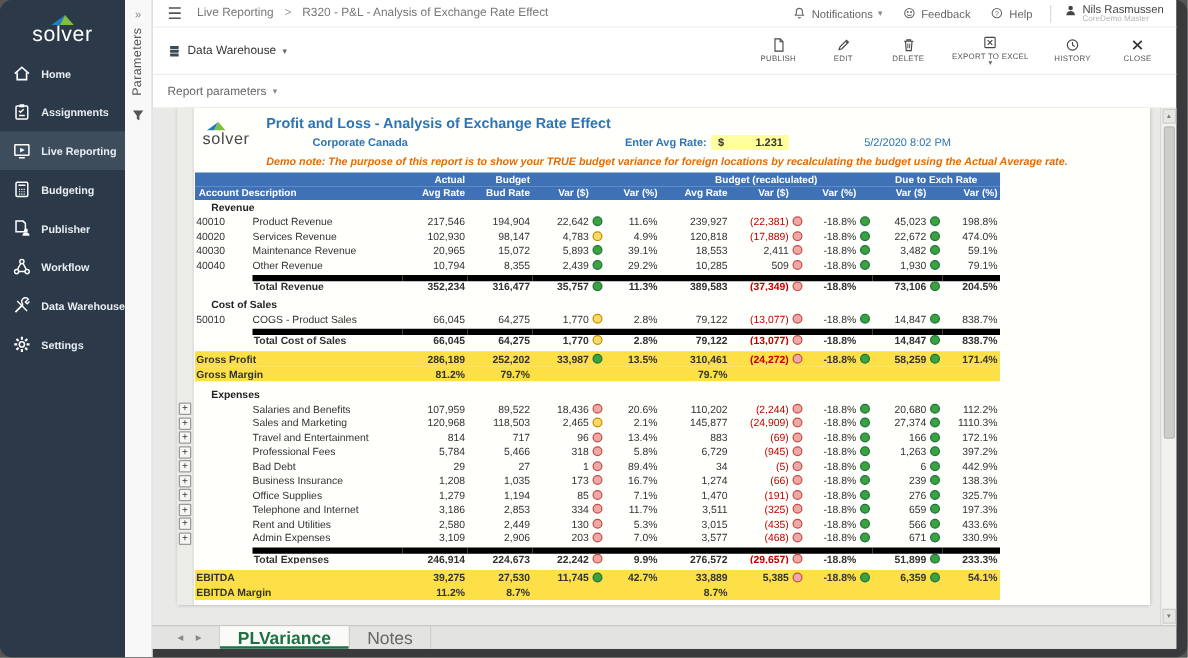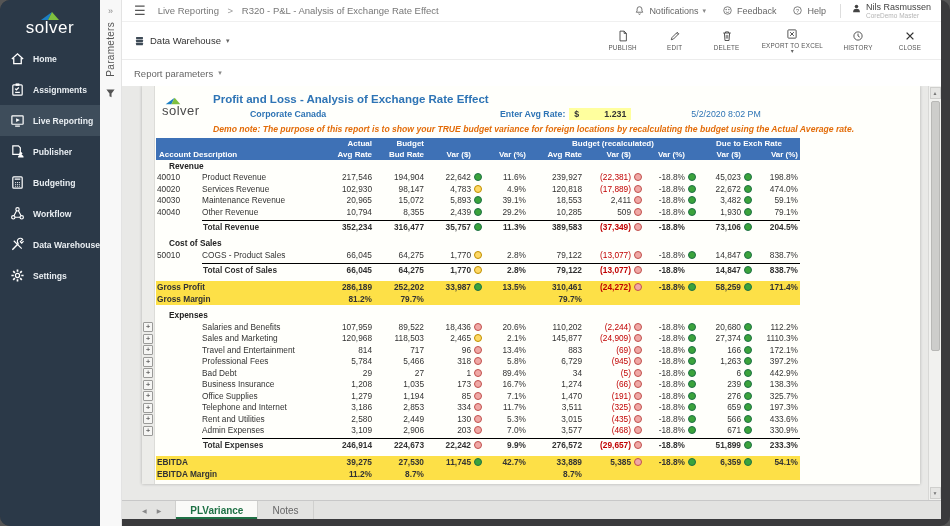--- a/index.html
+++ b/index.html
@@ -98,40 +98,40 @@
   .c .v {}
   .neg, .neg .v { color:#c00000; }
   .dot { width:8px; height:8px; border-radius:50%; margin-left:3px; flex:none; border:1px solid transparent; }
   .dot.g { background:#3ba33b; border-color:#1e7145; }
   .dot.r { background:#f0a8a5; border-color:#c0504d; }
   .dot.y { background:#ffd965; border-color:#bf8f00; }
   .dot.none { visibility:hidden; }
   .trow.section { font-weight:bold; color:#222; }
   .trow.section .c.label { grid-column:1/3; padding-left:13px; }
   .trow.total { font-weight:bold; margin-top:2px; height:13px; }
-  .trow.total .c { border-top:1px solid #000000; height:100%; display:flex; align-items:center; }
+  .trow.total .c { border-top:5px solid #000000; height:100%; display:flex; align-items:center; }
   .trow.total .c.num, .trow.total .c.flexnum { justify-content:flex-end; }
   .trow.total .c.first { border-top:none; }
   .trow.total .c.desc { padding-left:1px; }
   .trow.band { background:#fde047; font-weight:bold; height:12px; }
   .trow.band .c.label { grid-column:1/3; padding-left:1px; }
   .trow .c.code { padding-left:1px; }
   .spacer-row { height:5px; }
 
   
   .vscroll { position:absolute; right:0; top:0; bottom:0; width:13px; background:#f1f1ef; border-left:1px solid #d8d8d6; display:flex; flex-direction:column; align-items:center; }
   .vs-arrow { width:11px; height:12px; background:#e6e6e4; border:1px solid #cfcfcd; color:#777; font-size:5px; line-height:11px; text-align:center; margin:1px 0; cursor:pointer; }
   .vs-thumb { width:9px; height:250px; background:#cdcdcb; border:1px solid #b8b8b6; border-radius:2px; margin-top:1px; cursor:grab; }
   .vs-fill { flex:1; }
 
   
   .tabbar { height:19px; flex:none; background:#e3e3e1; border-top:1px solid #c8c8c8; display:flex; align-items:stretch; }
   .tab-navs { display:flex; align-items:center; gap:10px; padding:0 14px 0 20px; }
   .tab-nav { color:#888; font-size:6px; cursor:pointer; }
-  .sheet-tab { display:flex; align-items:center; padding:0 14px; font-size:10px; color:#666; border-right:1px solid #d0d0ce; cursor:pointer; }
+  .sheet-tab { display:flex; align-items:center; padding:0 14px; font-size:14px; color:#666; border-right:1px solid #d0d0ce; cursor:pointer; }
   .sheet-tab.active { background:#fafaf8; color:#1e7145; font-weight:bold; box-shadow:inset 0 -2px 0 #1e7145; border-left:1px solid #d0d0ce; }
 </style>
 </head>
 <body>
 
 <div class="window">
 
   <div class="sidebar">
     <div class="logo">
       <svg width="26" height="11" viewBox="0 0 26 11">
@@ -166,36 +166,36 @@
               <rect x="2" y="3" width="12" height="9" rx="0.5"></rect>
               <polygon points="6.5,5.5 10.5,7.5 6.5,9.5" fill="#fff" stroke="none"></polygon>
               <path d="M5.5 14 H10.5"></path>
             </svg>
           </span>
           <span class="sb-label">Live Reporting</span>
         </div>
         <div class="sb-item">
           <span class="sb-icon">
             <svg viewBox="0 0 16 16" fill="none" stroke="#fff" stroke-width="1.3">
+              <rect x="3" y="2" width="10" height="12" rx="1"></rect>
+              <path d="M5 4.5 H11"></path>
+              <path d="M5.5 8 H6.5 M7.5 8 H8.5 M9.5 8 H10.5 M5.5 10 H6.5 M7.5 10 H8.5 M9.5 10 H10.5 M5.5 12 H6.5 M7.5 12 H8.5 M9.5 12 H10.5" stroke-width="1"></path>
+            </svg>
+          </span>
+          <span class="sb-label">Budgeting</span>
+        </div>
+        <div class="sb-item">
+          <span class="sb-icon">
+            <svg viewBox="0 0 16 16" fill="none" stroke="#fff" stroke-width="1.3">
               <path d="M3 2 H9 L11 4 V11 H3 Z"></path>
               <circle cx="11.5" cy="10" r="1.6" fill="#fff" stroke="none"></circle>
               <path d="M8.5 14.5 a3 3 0 0 1 6 0 Z" fill="#fff" stroke="none"></path>
             </svg>
           </span>
           <span class="sb-label">Publisher</span>
-        </div>
-        <div class="sb-item">
-          <span class="sb-icon">
-            <svg viewBox="0 0 16 16" fill="none" stroke="#fff" stroke-width="1.3">
-              <rect x="3" y="2" width="10" height="12" rx="1"></rect>
-              <path d="M5 4.5 H11"></path>
-              <path d="M5.5 8 H6.5 M7.5 8 H8.5 M9.5 8 H10.5 M5.5 10 H6.5 M7.5 10 H8.5 M9.5 10 H10.5 M5.5 12 H6.5 M7.5 12 H8.5 M9.5 12 H10.5" stroke-width="1"></path>
-            </svg>
-          </span>
-          <span class="sb-label">Budgeting</span>
         </div>
         <div class="sb-item">
           <span class="sb-icon">
             <svg viewBox="0 0 16 16" fill="none" stroke="#fff" stroke-width="1.2">
               <circle cx="8" cy="3.5" r="1.8"></circle>
               <circle cx="3.5" cy="12" r="1.8"></circle>
               <circle cx="12.5" cy="12" r="1.8"></circle>
               <path d="M7 5 L4.2 10.4 M9 5 L11.8 10.4 M5.3 12 H10.7"></path>
             </svg>
           </span>

